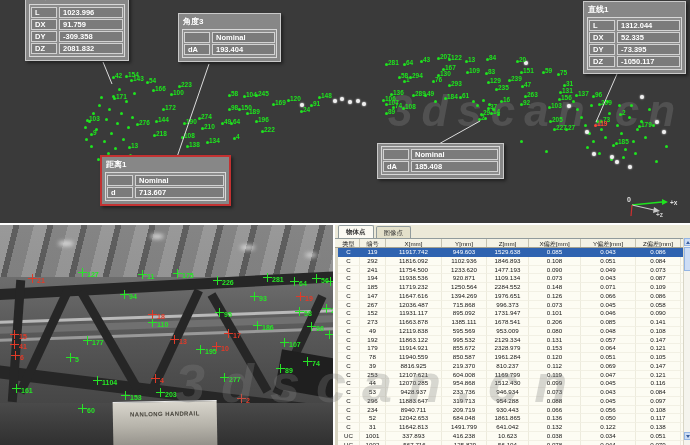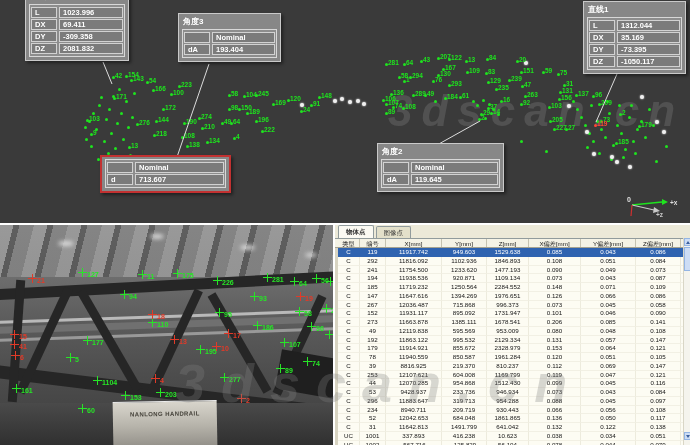--- a/index.html
+++ b/index.html
@@ -453,21 +453,21 @@
     <div id="boxes">
         <div class="mbox" style="left: 25px; top: -12px; width: 104px;">
           <div class="ttl">直线2</div>
           <div class="mtable">
             <div class="mrow">
               <div class="mcell k">L</div>
               <div class="mcell v">1023.996</div>
             </div>
             <div class="mrow">
               <div class="mcell k">DX</div>
-              <div class="mcell v">69.411</div>
+              <div class="mcell v">91.759</div>
             </div>
             <div class="mrow">
               <div class="mcell k">DY</div>
               <div class="mcell v">-309.358</div>
             </div>
             <div class="mrow">
               <div class="mcell k">DZ</div>
               <div class="mcell v">2081.832</div>
             </div>
           </div>
@@ -479,54 +479,54 @@
               <div class="mcell k"></div>
               <div class="mcell v">Nominal</div>
             </div>
             <div class="mrow">
               <div class="mcell k">dA</div>
               <div class="mcell v">193.404</div>
             </div>
           </div>
         </div>
         <div class="mbox sel" style="left: 100px; top: 155px; width: 131px;">
+          <div class="ttl">距离1</div>
           <div class="mtable">
             <div class="mrow">
               <div class="mcell k"></div>
               <div class="mcell v">Nominal</div>
             </div>
             <div class="mrow">
               <div class="mcell k">d</div>
               <div class="mcell v">713.607</div>
             </div>
           </div>
         </div>
         <div class="mbox" style="left: 377px; top: 143px; width: 127px;">
-          <div class="ttl">角度2</div>
           <div class="mtable">
             <div class="mrow">
               <div class="mcell k"></div>
               <div class="mcell v">Nominal</div>
             </div>
             <div class="mrow">
               <div class="mcell k">dA</div>
-              <div class="mcell v">119.645</div>
+              <div class="mcell v">185.408</div>
             </div>
           </div>
         </div>
         <div class="mbox" style="left: 583px; top: 1px; width: 103px;">
           <div class="ttl">直线1</div>
           <div class="mtable">
             <div class="mrow">
               <div class="mcell k">L</div>
               <div class="mcell v">1312.044</div>
             </div>
             <div class="mrow">
               <div class="mcell k">DX</div>
-              <div class="mcell v">35.169</div>
+              <div class="mcell v">52.335</div>
             </div>
             <div class="mrow">
               <div class="mcell k">DY</div>
               <div class="mcell v">-73.395</div>
             </div>
             <div class="mrow">
               <div class="mcell k">DZ</div>
               <div class="mcell v">-1050.117</div>
             </div>
           </div>

